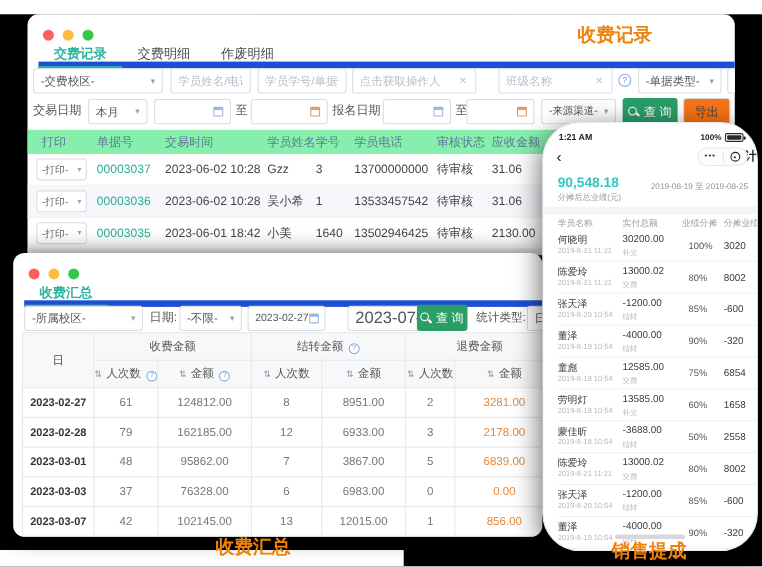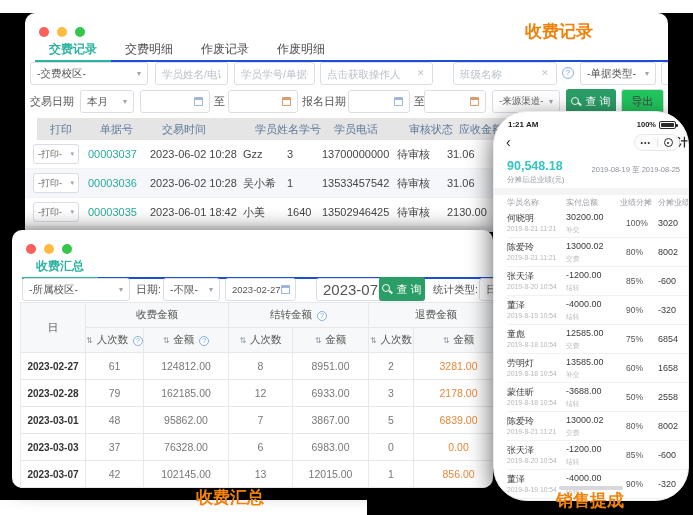--- a/index.html
+++ b/index.html
@@ -12,48 +12,48 @@
   .win{position:absolute;background:#fff;overflow:hidden}
   #win1{left:25px;top:13px;width:643px;height:219px;border-radius:10px 10px 0 0;z-index:2}
   #win2{left:12px;top:230px;width:481px;height:258px;border-radius:10px;z-index:3;box-shadow:0 0 20px rgba(0,0,0,.6)}
   #phone{left:493px;top:111px;width:196px;height:390px;border-radius:34px;z-index:4;
          border:1px solid #ececee;box-shadow:0 8px 26px rgba(0,0,0,.65)}
 
   .dots{position:absolute;top:14px;left:14px;display:flex;gap:8px}
   .dot{width:10px;height:10px;border-radius:50%}
   .dot.r{background:#fc605c}.dot.y{background:#fdbc40}.dot.g{background:#34c749}
 
-  .tabbar{position:absolute;top:26px;left:10px;right:0;height:23px;border-bottom:2px solid #1d4ed8;display:flex}
+  .tabbar{position:absolute;top:26px;left:10px;right:0;height:23px;border-bottom:6px solid #1d4ed8;display:flex}
   .tab{padding:2px 14px 0;font-size:12px;color:#4c4c4c;height:23px}
   .tab.active{color:#2ab3a0;border-bottom:2px solid #2ab3a0;font-weight:bold}
 
   .fld{position:absolute;height:23px;border:1px solid #d9dee5;border-radius:3px;background:#fff;
        font-size:10.5px;color:#555;display:flex;align-items:center;padding:0 6px;white-space:nowrap;overflow:hidden}
   .fld .arr{margin-left:auto;color:#9aa3ae;font-size:8px;padding-left:4px}
   input.tx{position:absolute;height:23px;border:1px solid #d9dee5;border-radius:3px;background:#fff;
        font-size:10.5px;color:#555;padding:0 20px 0 6px;font-family:inherit;outline:none}
   input.tx::placeholder{color:#b9c0ca}
   .clear-abs{position:absolute;color:#c0c4cc;font-size:9px;z-index:1}
   .flabel{position:absolute;height:23px;line-height:23px;font-size:11px;color:#555;white-space:nowrap}
   .cal{display:inline-block;width:9px;height:9px;border:1px solid #9fb6d8;border-top:3px solid #9fb6d8;border-radius:1px;margin-left:auto;flex:none}
   .cal.orange{border-color:#dd9c6a;border-top-color:#dd9c6a}
   .help{display:inline-block;width:12px;height:12px;border-radius:50%;border:1px solid #88aee0;color:#6b9fdd;
         font-size:8px;line-height:10px;text-align:center;background:#fff;flex:none}
   .help.abs{position:absolute}
   .help.sm{width:10px;height:10px;font-size:7px;line-height:8px;margin-left:2px}
 
   .btn{position:absolute;border-radius:3px;font-size:11px;display:flex;align-items:center;justify-content:center;cursor:pointer}
   .btn.green{background:#2b9e68;color:#fff}
-  .btn.plain{background:#22c55e;border:1px solid #d9dee5;color:#444}
+  .btn.plain{background:#f97316;border:1px solid #d9dee5;color:#444}
   .mag{display:inline-block;width:10px;height:10px;position:relative;margin-right:4px;flex:none}
   .mag::before{content:"";position:absolute;left:0;top:0;width:6px;height:6px;border:1.4px solid #fff;border-radius:50%}
   .mag::after{content:"";position:absolute;left:6.5px;top:6.5px;width:3.5px;height:1.5px;background:#fff;transform:rotate(45deg)}
 
   
-  .t1head{position:absolute;left:12px;top:105px;width:100%;height:22px;background:#e5e5e5;font-size:11px;color:#5b7a99}
+  .t1head{position:absolute;left:0;top:105px;width:100%;height:22px;background:#86efac;font-size:11px;color:#5b7a99}
   .t1row{position:absolute;left:0;width:100%;height:29px;border-bottom:1px solid #f0f2f5;font-size:11px;color:#454545}
   .t1row.alt{background:#f6f7fb}
   .t1head span,.t1row>span{position:absolute;top:50%;transform:translateY(-50%);white-space:nowrap}
   .c-print{left:13px}.c-receipt{left:63px}.c-time{left:125px}.c-name{left:218px}.c-sid{left:262px}
   .c-phone{left:297px}.c-status{left:372px}.c-amt{left:422px}
   .t1row .c-receipt{color:#29ab9b}
   .print-sel{position:absolute;left:8px;top:50%;transform:translateY(-50%);width:46px;height:20px;border:1px solid #d9dee5;
              border-radius:3px;font-size:9px;color:#666;display:flex;align-items:center;padding:0 4px;background:#fff}
   .print-sel .arr{margin-left:auto;font-size:7px;color:#9aa3ae}
   .t1foot{position:absolute;left:0;top:213px;width:100%;height:6px;background:#f4f5f8}
@@ -114,21 +114,20 @@
     <div class="dots">
       <span class="dot r"></span>
       <span class="dot y"></span>
       <span class="dot g"></span>
     </div>
     <div class="annot" style="left:500px;top:7px">收费记录</div>
 
     <div class="tabbar">
       <div class="tab active">交费记录</div>
       <div class="tab">交费明细</div>
-      <div class="tab">作废记录</div>
       <div class="tab">作废明细</div>
     </div>
 
     <div class="fld" style="left:5px;top:49px;width:118px">
       <span>-交费校区-</span>
       <span class="arr">▾</span>
     </div>
     <input class="tx" style="left: 130px; top: 49px; width: 73px; padding-right: 6px;" placeholder="学员姓名/电话">
     <input class="tx" style="left: 209px; top: 49px; width: 81px; padding-right: 6px;" placeholder="学员学号/单据号">
     <input class="tx" style="left: 295px; top: 49px; width: 113px;" placeholder="点击获取操作人">

